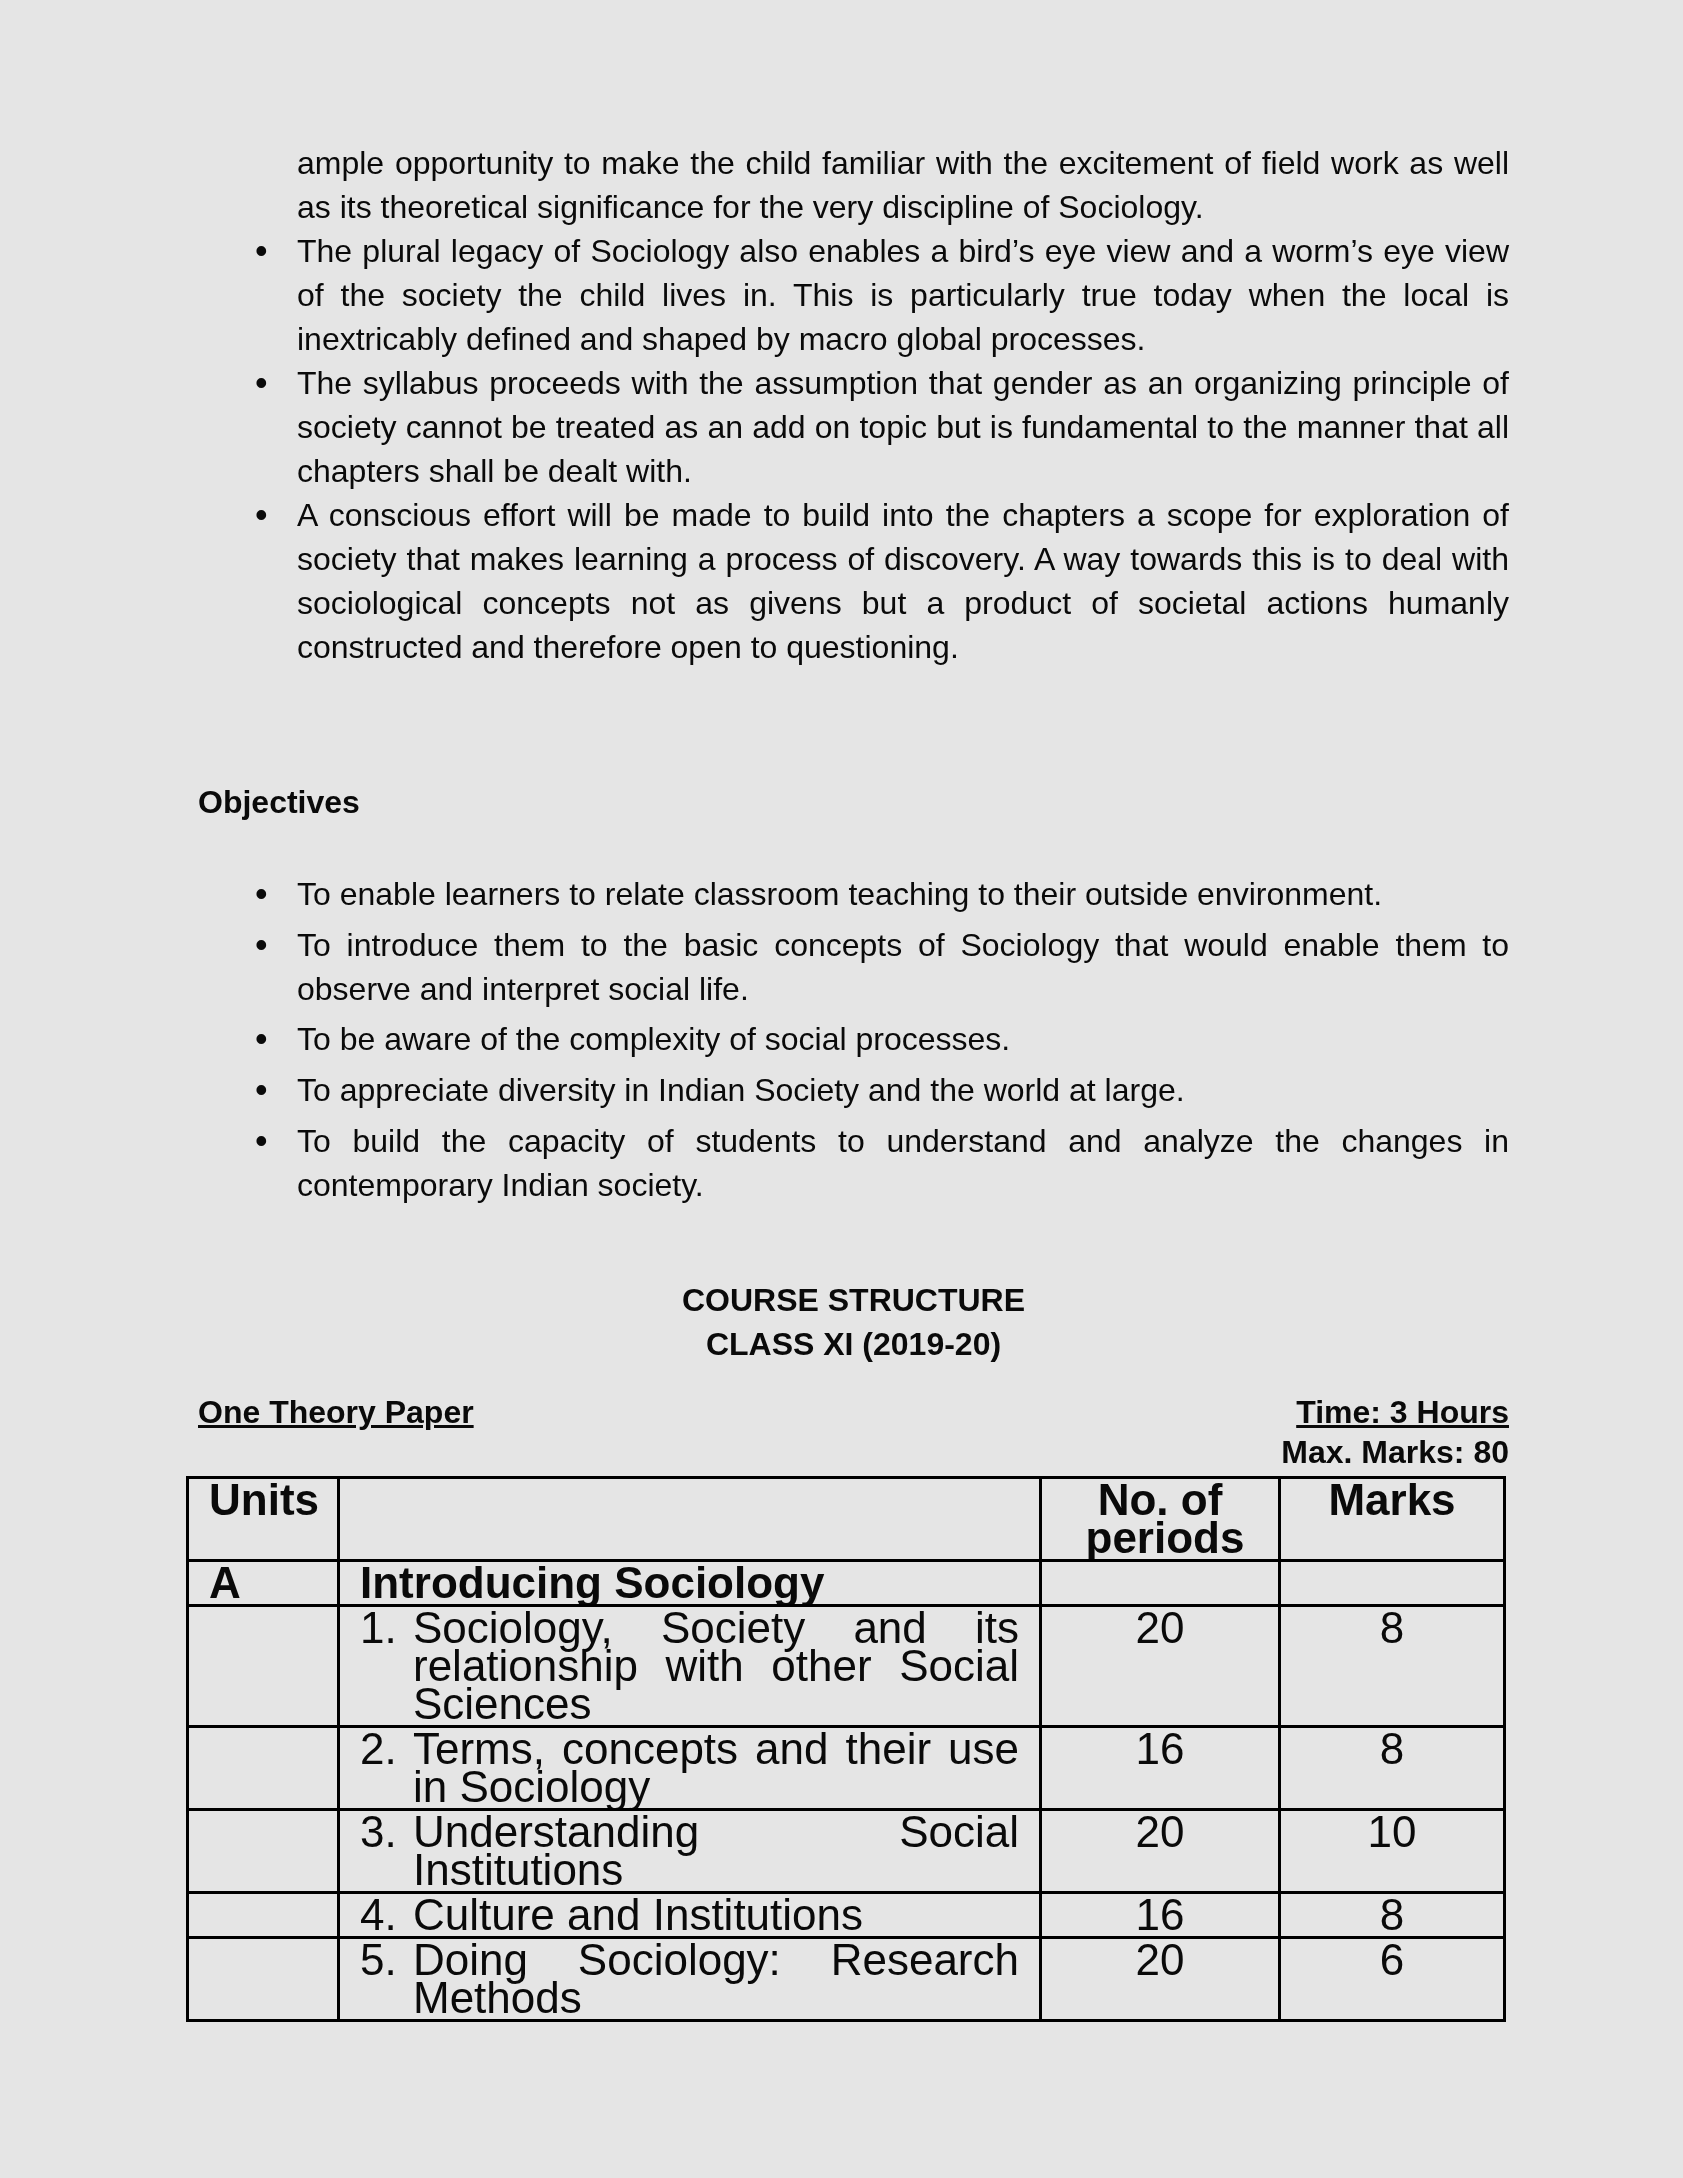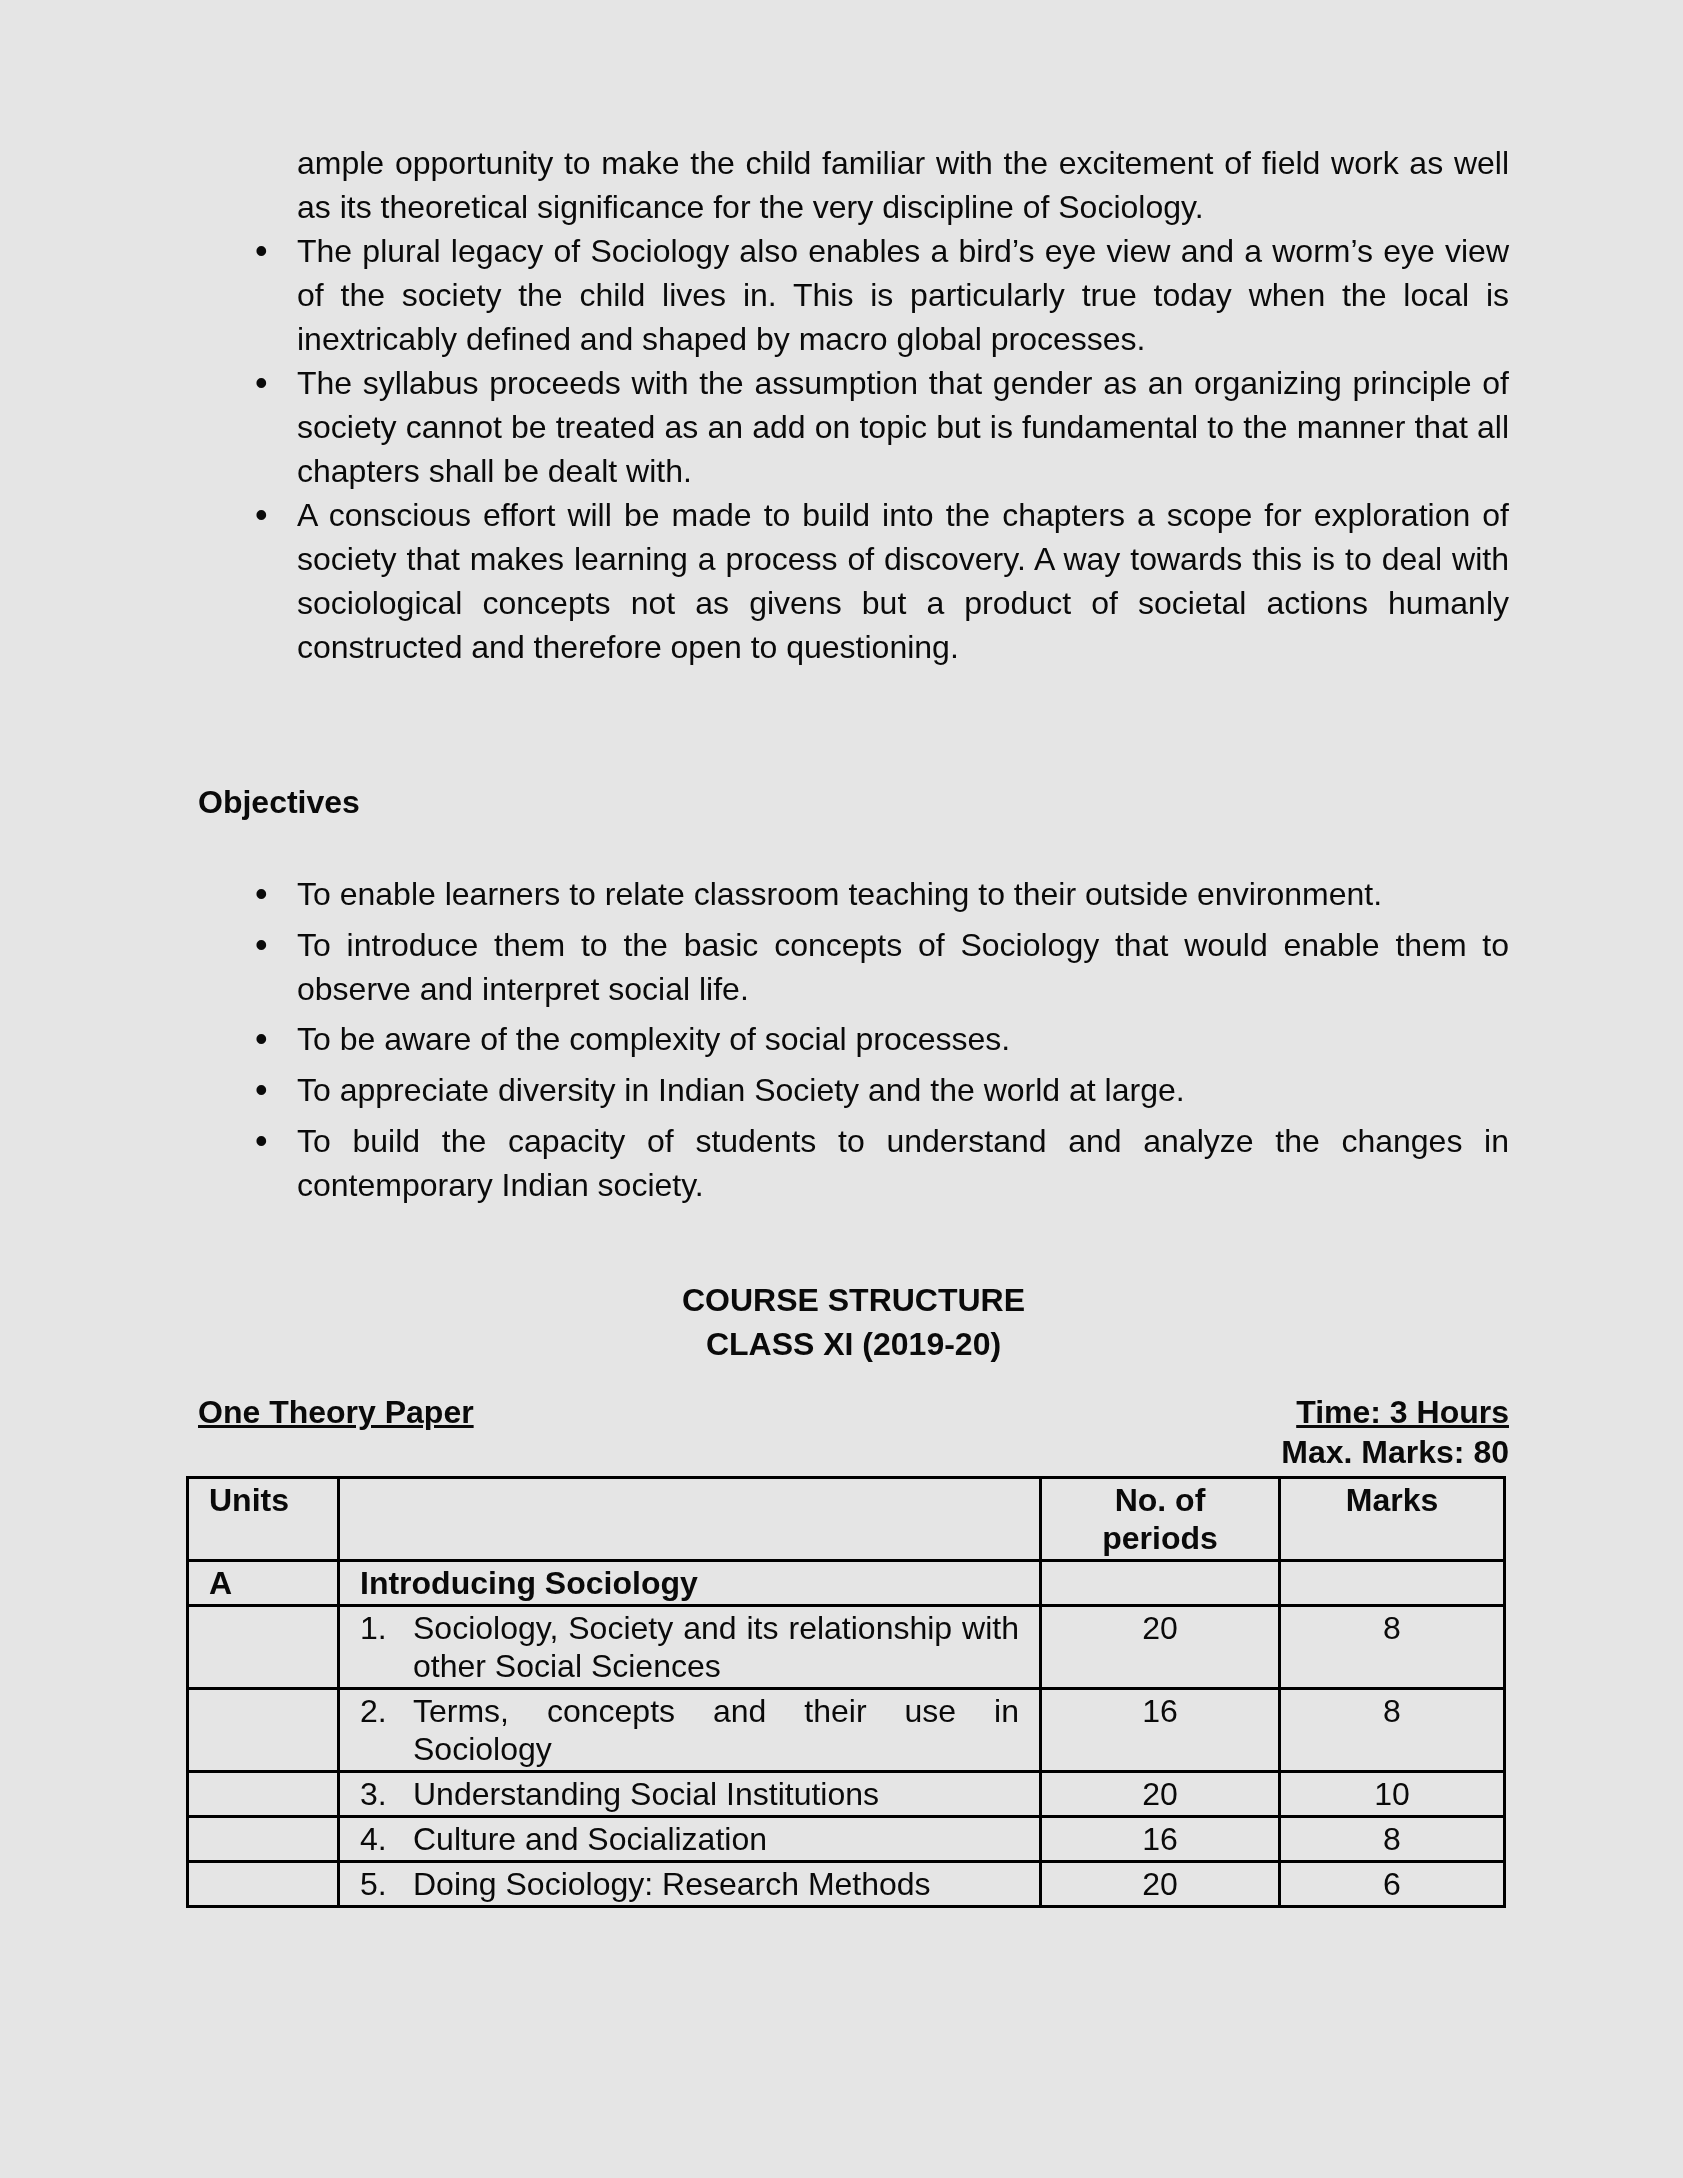--- a/index.html
+++ b/index.html
@@ -83,21 +83,21 @@
     line-height: 40px;
   }
 
   
   table.course-table {
     border-collapse: collapse;
     table-layout: fixed;
     width: 1317px;
     margin-left: -12px;
     margin-top: 4px;
-    font-size: 32px;
+    font-size: 44px;
     line-height: 38px;
   }
   table.course-table th,
   table.course-table td {
     border: 3px solid #000000;
     vertical-align: top;
     padding: 2px 20px;
     overflow: hidden;
   }
   th.units-h {
@@ -251,21 +251,21 @@
           </td>
           <td class="num-cell">20</td>
           <td class="num-cell">10</td>
         </tr>
 
         <tr class="row-single">
           <td class="unit-cell"></td>
           <td class="topic-cell">
             <div class="num-item">
               <span class="num">4.</span>
-              <span class="num-text">Culture and Socialization</span>
+              <span class="num-text">Culture and Institutions</span>
             </div>
           </td>
           <td class="num-cell">16</td>
           <td class="num-cell">8</td>
         </tr>
 
         <tr class="row-single">
           <td class="unit-cell"></td>
           <td class="topic-cell">
             <div class="num-item">

